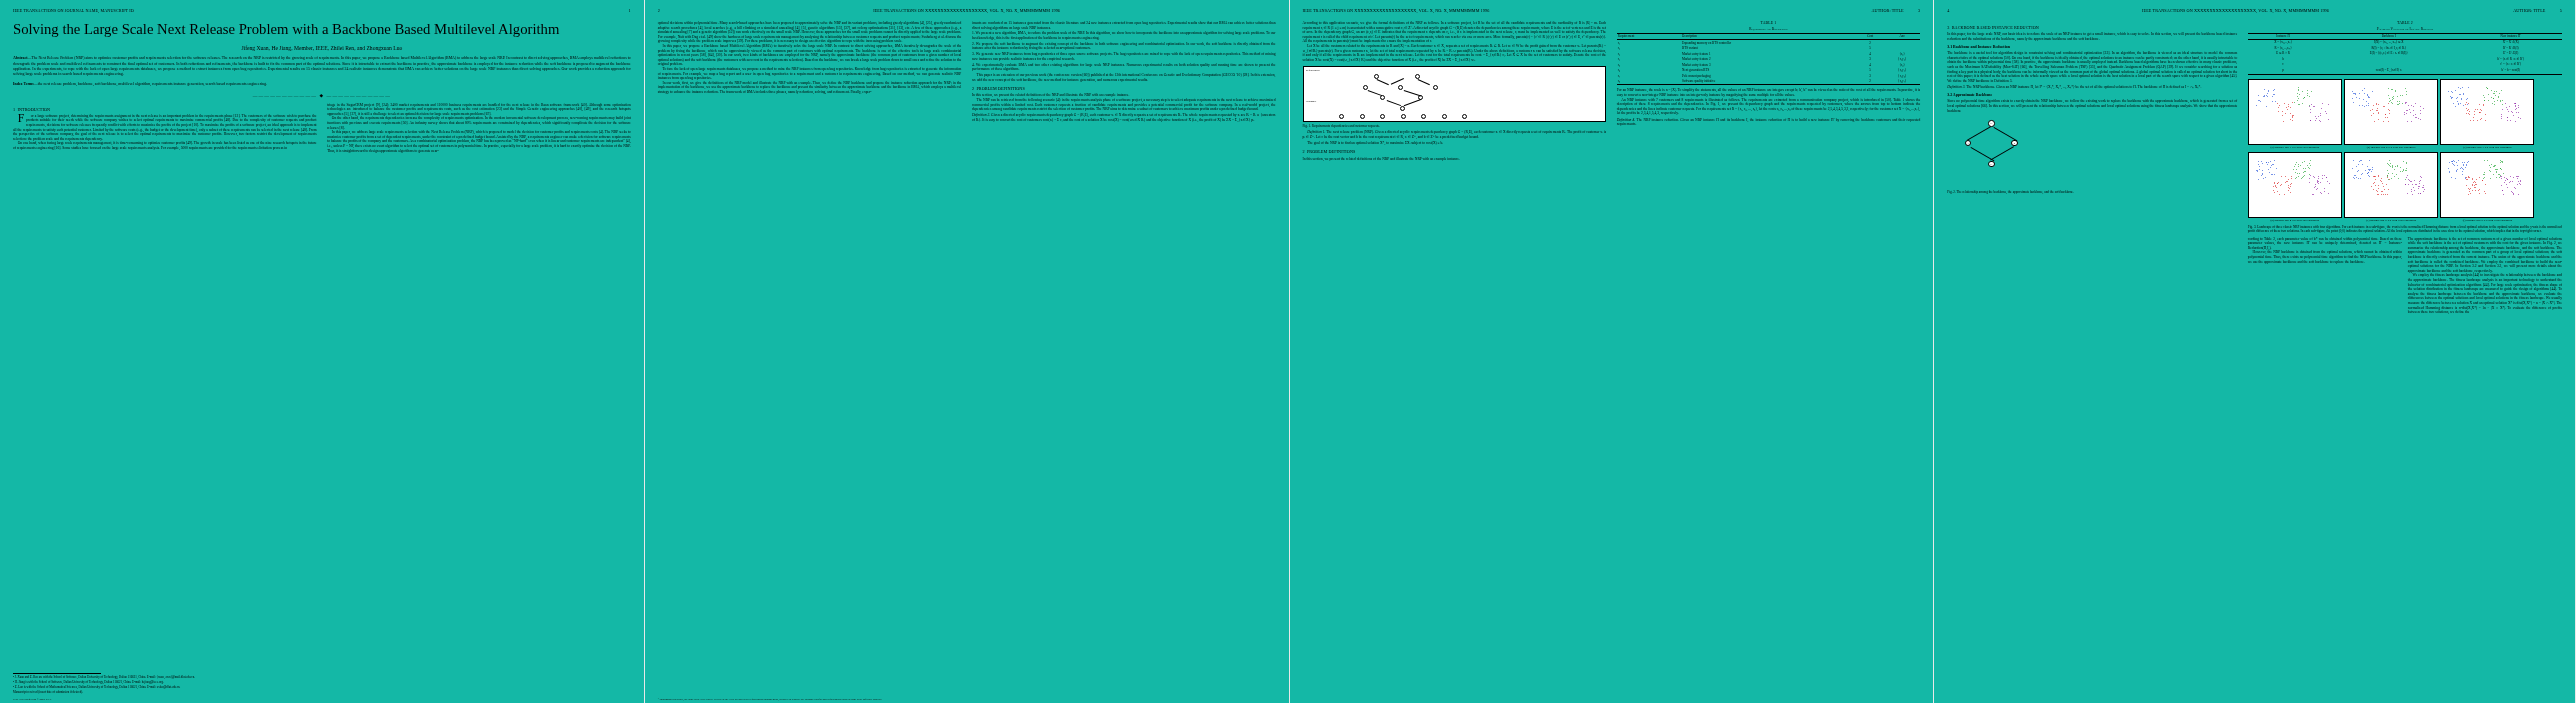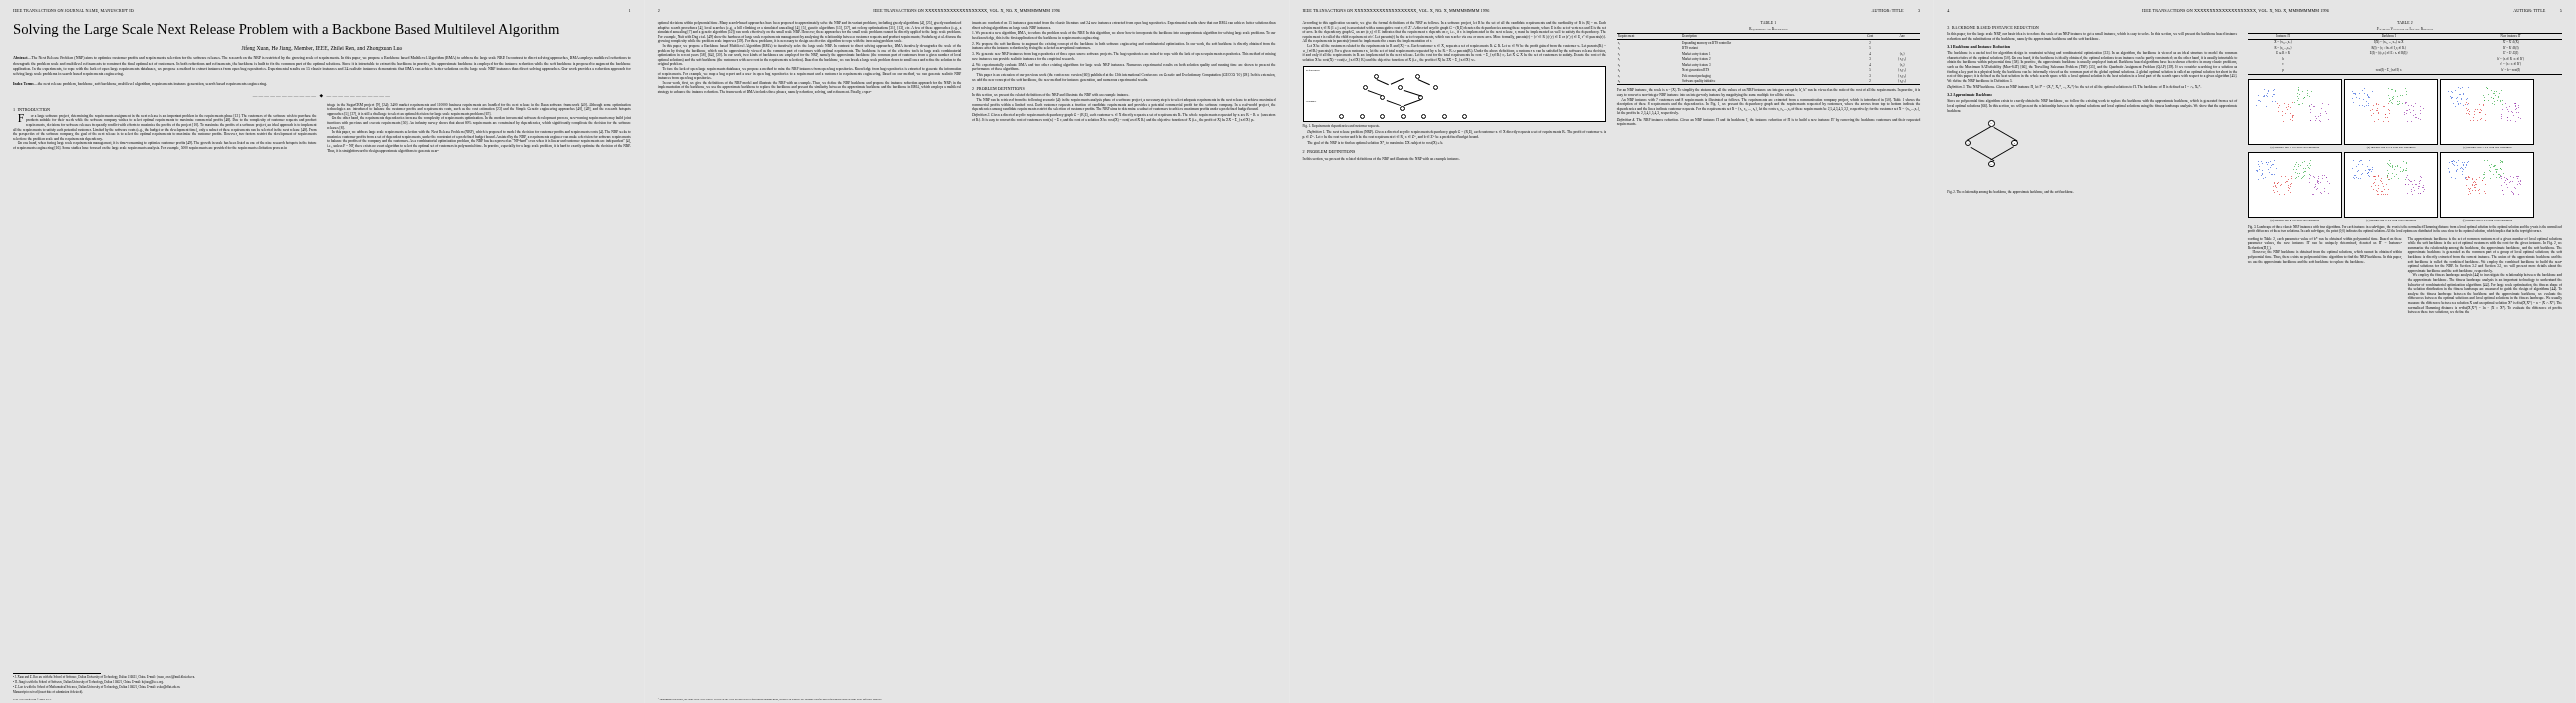--- a/index.html
+++ b/index.html
@@ -12,21 +12,21 @@
     overflow: hidden;
   }
   .sheet {
     width: 2576px; height: 703px;
     display: flex;
     flex-direction: row;
   }
   .page {
     position: relative;
     height: 703px;
-    background: #e5e5e5;
+    background: #14b8a6;
     border-right: 0.6px solid #e8e8e8;
     padding: 8.2px 13px 5.9px 13px;
   }
   .page.p1 { width: 645px; }
   .page.p2 { width: 645px; }
   .page.p3 { width: 645px; }
   .page.p4 { width: 642px; }
 
   .runhead {
     display: flex;

